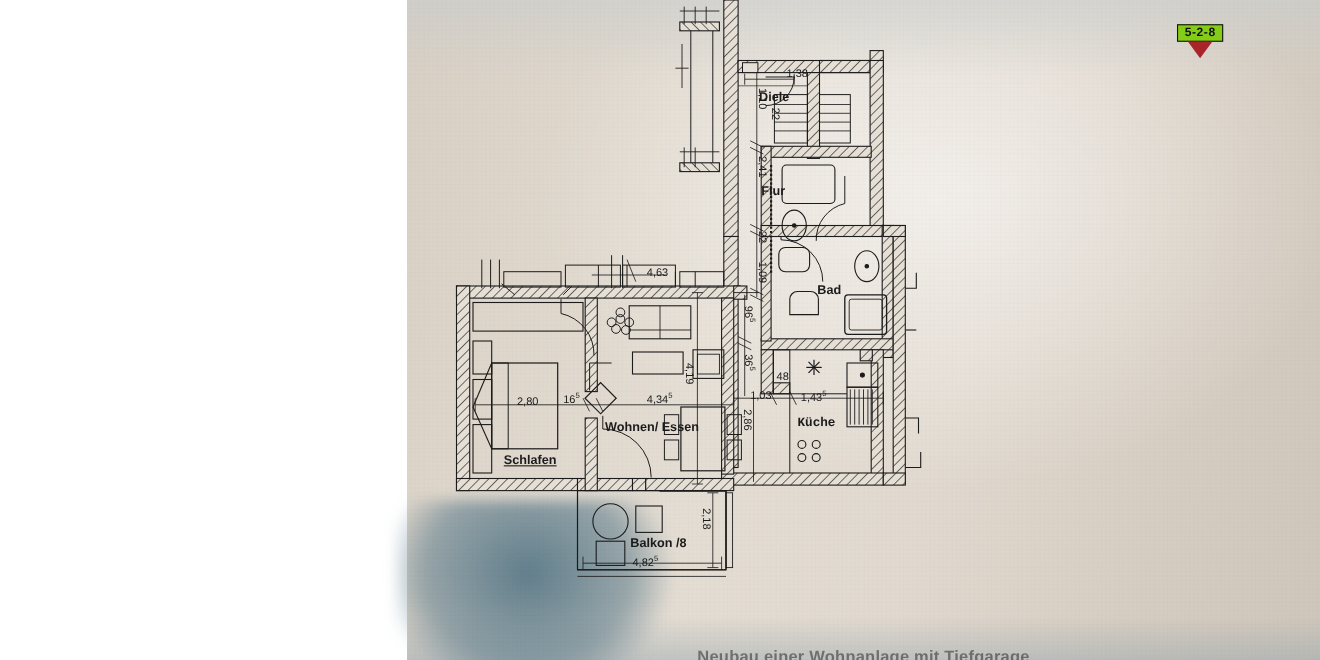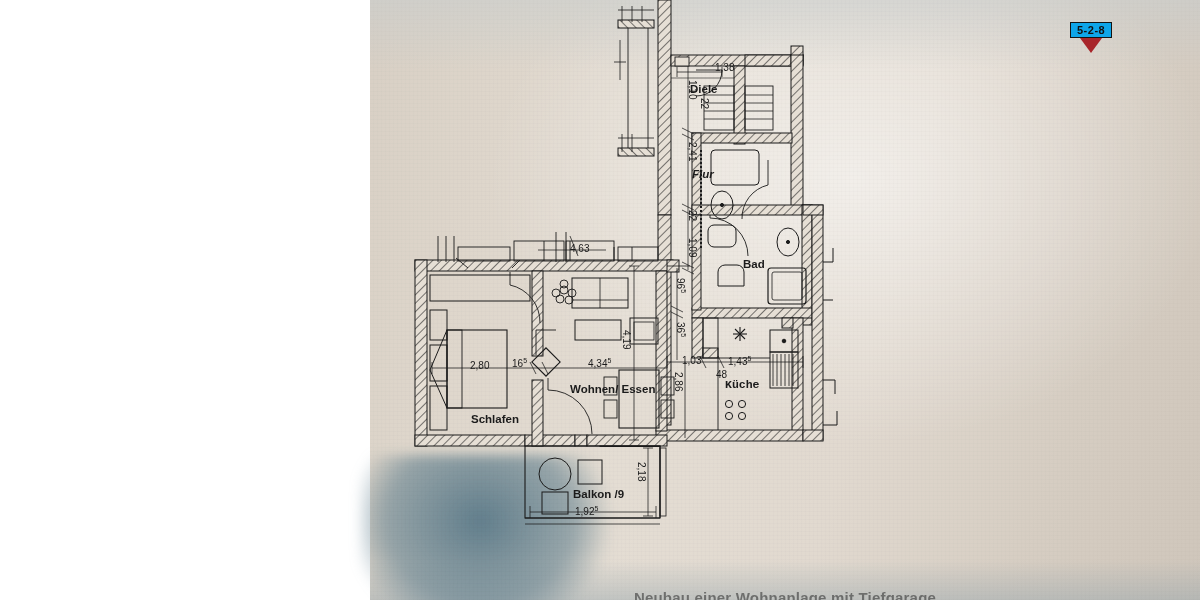--- a/index.html
+++ b/index.html
@@ -41,21 +41,21 @@
 
   .lbl{position:absolute;font-family:"Liberation Sans",sans-serif;color:#1b1b1b;white-space:nowrap;}
   .room{font-weight:bold;font-size:11.5px;}
   .dim{font-size:10px;}
   .dim.v{transform-origin:0 0;}
   .sup{font-size:7px;vertical-align:super;}
 
   
   #tag{position:absolute;left:700px;top:22px;}
   #tagbox{
-    border:1.4px solid #141414;background:#0ea5e9;padding:1px 6px;
+    border:1.4px solid #141414;background:#84cc16;padding:1px 6px;
     font-size:11px;font-weight:bold;letter-spacing:.5px;color:#111;
   }
   #tri{
     width:0;height:0;margin:0 auto;border-left:11px solid transparent;
     border-right:11px solid transparent;border-top:15px solid #a8252a;
   }
   #caption{
     position:absolute;left:0;bottom:0;width:830px;text-align:center;
     font-size:15px;font-weight:bold;color:#2a2a2a;opacity:.55;
     letter-spacing:.2px;transform:translateY(6px);
@@ -335,53 +335,53 @@
           <line x1="278" y1="448" x2="278" y2="516"></line>
           <line x1="273" y1="448" x2="283" y2="448"></line>
           <line x1="273" y1="516" x2="283" y2="516"></line>
 
           <line x1="155" y1="524" x2="290" y2="524"></line>
         </g>
       </g>
     </svg>
 
     <div class="lbl room" style="left:320px;top:83px;">Diele</div>
-    <div class="lbl room" style="left:322px;top:168px;font-style:italic;">Flur</div>
+    <div class="lbl room" style="left:322px;top:168px;">Flur</div>
     <div class="lbl room" style="left:373px;top:258px;">Bad</div>
     <div class="lbl room" style="left:355px;top:378px;font-family:Liberation Mono, monospace;">Küche</div>
-    <div class="lbl room" style="left:200px;top:383px;text-align:right;">Wohnen/ Essen</div>
-    <div class="lbl room" style="left:101px;top:413px;">Schlafen</div>
-    <div class="lbl room" style="left:203px;top:488px;">Balkon /9</div>
+    <div class="lbl room" style="left:180px;top:383px;text-align:right;">Wohnen/ Essen</div>
+    <div class="lbl room" style="left:88px;top:413px;text-decoration:underline;">Schlafen</div>
+    <div class="lbl room" style="left:203px;top:488px;">Balkon /8</div>
 
     <div class="lbl dim" style="left:345px;top:62px;">1,38</div>
 
     <div class="lbl dim v" style="left:328px;top:80px;transform:rotate(90deg);">1,10</div>
     <div class="lbl dim v" style="left:340px;top:98px;transform:rotate(90deg);">22</div>
     <div class="lbl dim v" style="left:328px;top:142px;transform:rotate(90deg);">2,41</div>
     <div class="lbl dim v" style="left:328px;top:210px;transform:rotate(90deg);">22</div>
     <div class="lbl dim v" style="left:328px;top:238px;transform:rotate(90deg);">1,09</div>
 
     <div class="lbl dim v" style="left:317px;top:278px;transform:rotate(90deg);"><span>96</span><span class="sup">5</span></div>
     <div class="lbl dim v" style="left:317px;top:322px;transform:rotate(90deg);"><span>36</span><span class="sup">5</span></div>
 
-    <div class="lbl dim" style="left:200px;top:243px;">4,63</div>
+    <div class="lbl dim" style="left:218px;top:243px;">4,63</div>
 
     <div class="lbl dim" style="left:100px;top:360px;">2,80</div>
     <div class="lbl dim" style="left:142px;top:357px;"><span>16</span><span class="sup">5</span></div>
     <div class="lbl dim" style="left:218px;top:357px;"><span>4,34</span><span class="sup">5</span></div>
 
     <div class="lbl dim v" style="left:262px;top:330px;transform:rotate(90deg);">4,19</div>
 
     <div class="lbl dim" style="left:312px;top:355px;">1,03</div>
-    <div class="lbl dim" style="left:336px;top:369px;margin-left:10px;">48</div>
+    <div class="lbl dim" style="left:336px;top:337px;">48</div>
     <div class="lbl dim" style="left:358px;top:355px;"><span>1,43</span><span class="sup">5</span></div>
 
     <div class="lbl dim v" style="left:314px;top:372px;transform:rotate(90deg);">2,86</div>
 
-    <div class="lbl dim" style="left:205px;top:505px;"><span>1,92</span><span class="sup">5</span></div>
+    <div class="lbl dim" style="left:205px;top:505px;"><span>4,82</span><span class="sup">5</span></div>
     <div class="lbl dim v" style="left:277px;top:462px;transform:rotate(90deg);">2,18</div>
 
     <div id="tag">
       <div id="tagbox">5-2-8</div>
       <div id="tri"></div>
     </div>
 
     <div id="caption">Neubau einer Wohnanlage mit Tiefgarage</div>
   </div>
 

